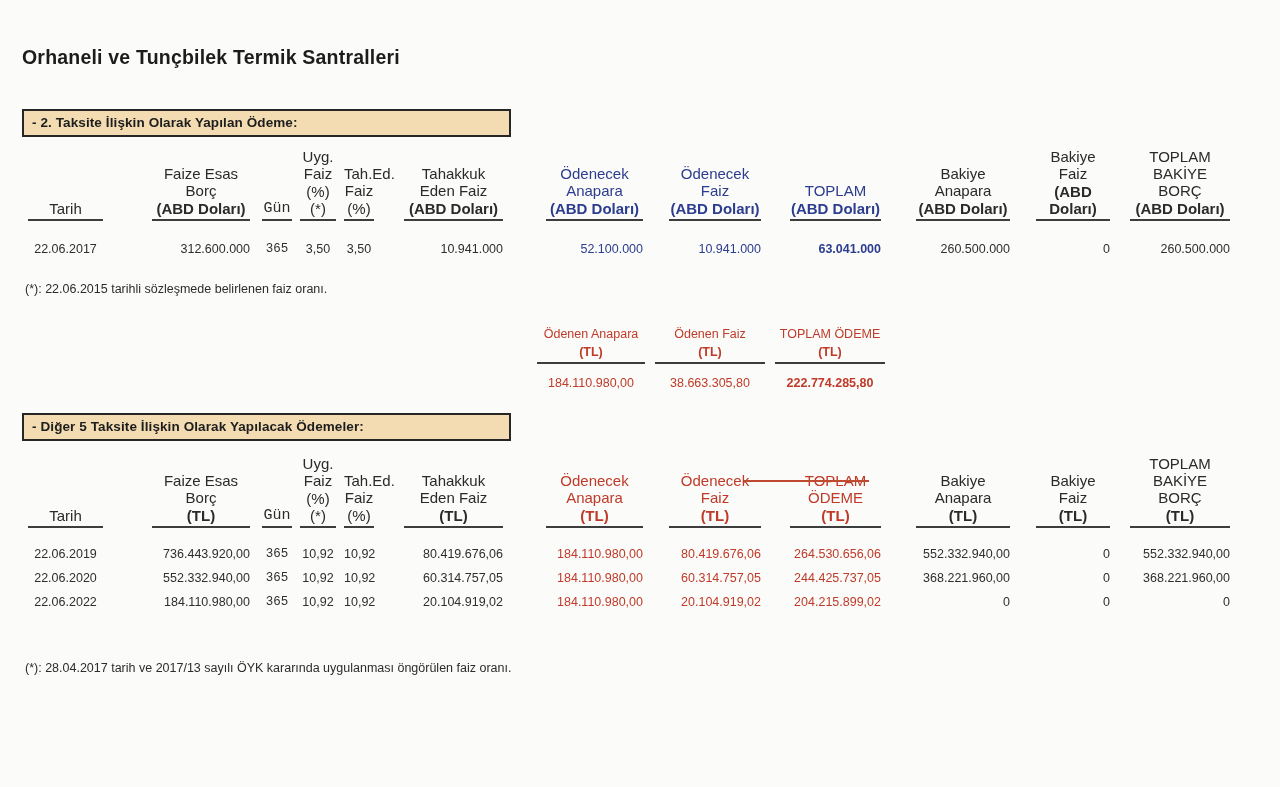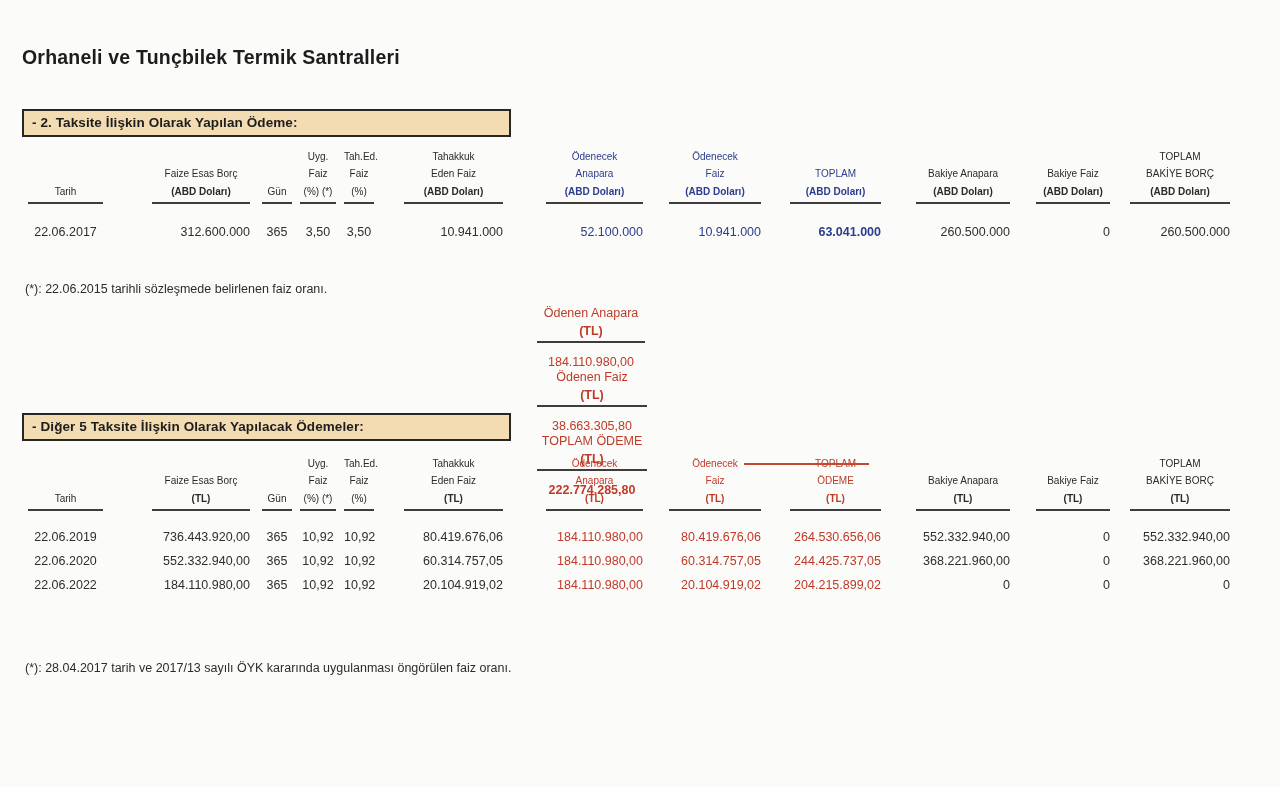--- a/index.html
+++ b/index.html
@@ -21,53 +21,53 @@
     padding:4px 8px 5px 8px;letter-spacing:.1px;
   }
   .sec-box.s1{top:109px;}
   .sec-box.s2{top:413px;}
   .t-wrap{position:absolute;left:28px;}
   .t-wrap.t1{top:148px;}
   .t-wrap.t2{top:455px;}
   table.sched{border-collapse:collapse;table-layout:fixed;width:1202px;}
   table.sched th{
     vertical-align:bottom;font-weight:normal;text-align:center;
-    font-size:10px;line-height:17px;padding:0;color:#2a2a2a;
+    font-size:15px;line-height:17px;padding:0;color:#2a2a2a;
   }
   table.sched td{
     font-size:12.5px;line-height:13px;padding:5px 0 6px 0;color:#2e2e2e;
   }
   table.sched tbody tr:first-child td{padding-top:22px;}
   .t2 table.sched tbody tr:first-child td{padding-top:20px;}
   .ul{border-bottom:2px solid #3d3d3d;padding-bottom:2px;margin-top:1px;position:relative;}
   .bu{font-weight:bold;}
   .l1{position:relative;}
   .num{text-align:right;}
   .cen{text-align:center;}
   .b{font-weight:bold;}
   
   .c0{padding-left:0 !important;}
   .c1{padding-left:49px !important;}
-  .c2{padding-left:12px !important;}
+  .c2{padding-left:12px !important;font-family:Liberation Mono, monospace;}
   .c3{padding-left:8px !important;}
   .c4{padding-left:8px !important;}
   .c5{padding-left:30px !important;}
   .c6{padding-left:43px !important;}
   .c7{padding-left:26px !important;}
   .c8{padding-left:29px !important;}
   .c9{padding-left:35px !important;}
   .c10{padding-left:26px !important;}
   .c11{padding-left:20px !important;}
   .t-usd .acc{color:#2c3c8e;}
   .t-tl .acc{color:#bf3a28;}
   .footnote{position:absolute;left:25px;font-size:12.5px;color:#2c2c2c;}
   .footnote.f1{top:282px;text-align:right;}
   .footnote.f2{top:661px;}
   
-  .mini{position:absolute;left:537px;top:305px;display:flex;flex-direction:column;}
+  .mini{position:absolute;left:537px;top:326px;display:flex;}
   .mini .mini-col{box-sizing:border-box;}
   .mini .mini-col.mc0{width:108px;margin-right:10px;}
   .mini .mini-col.mc1{width:110px;margin-right:10px;}
   .mini .mini-col.mc2{width:110px;}
   .mini .m-l1{font-size:12.5px;line-height:17px;text-align:center;}
   .mini .m-u{font-size:12.5px;line-height:16px;text-align:center;}
   .mini .m-val{font-size:12.5px;margin-top:12px;text-align:center;}
   .mini .acc{color:#bf3a28;}
   
   .strike{

